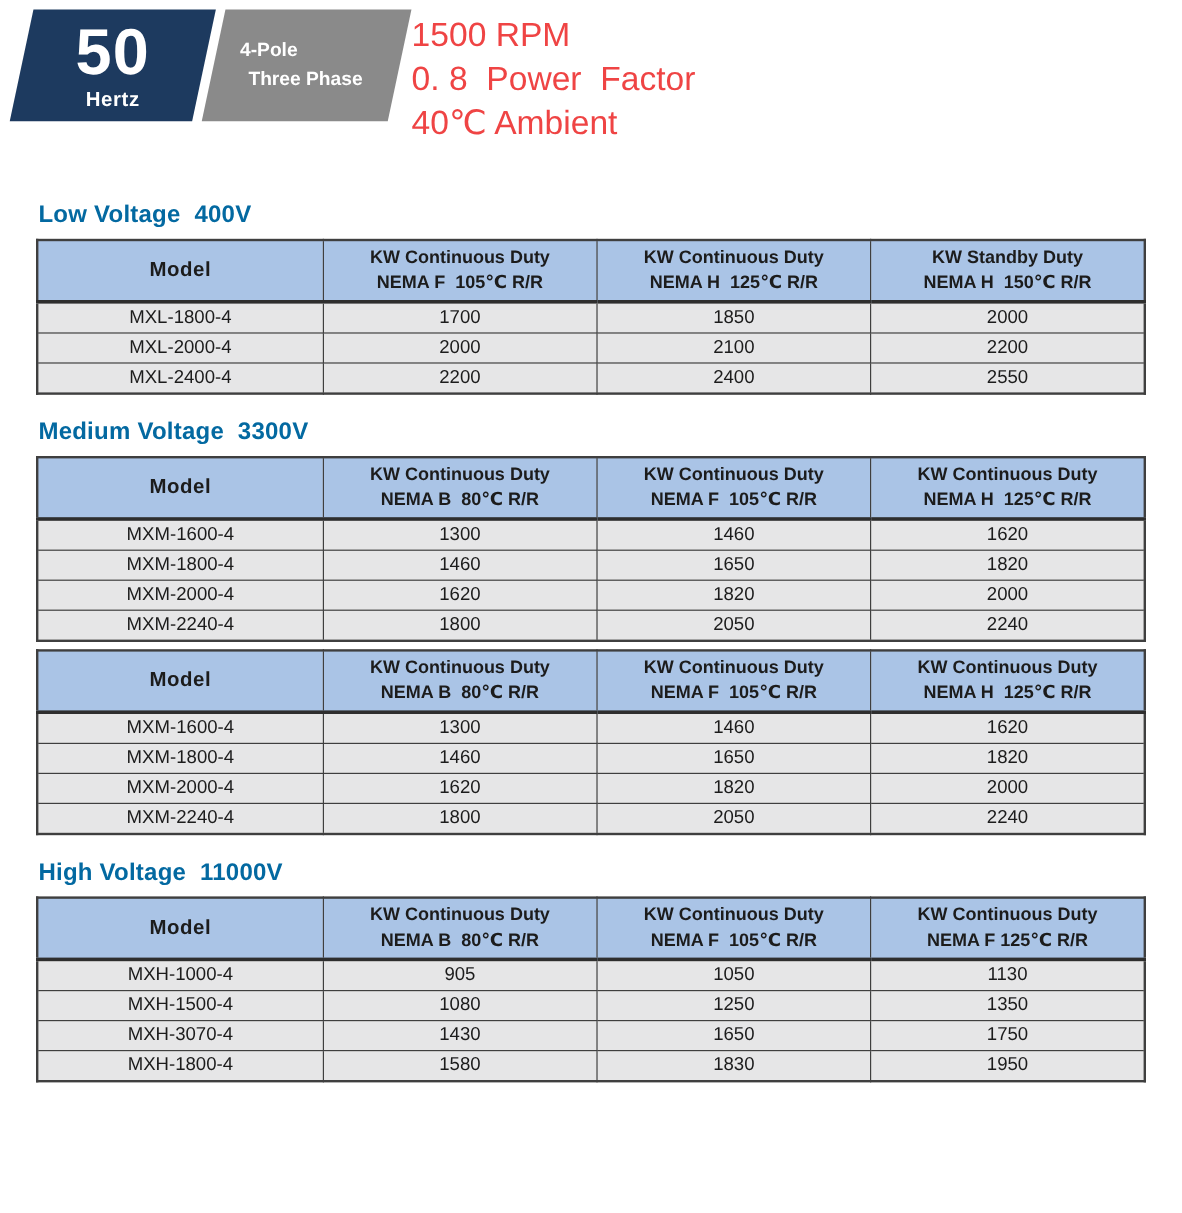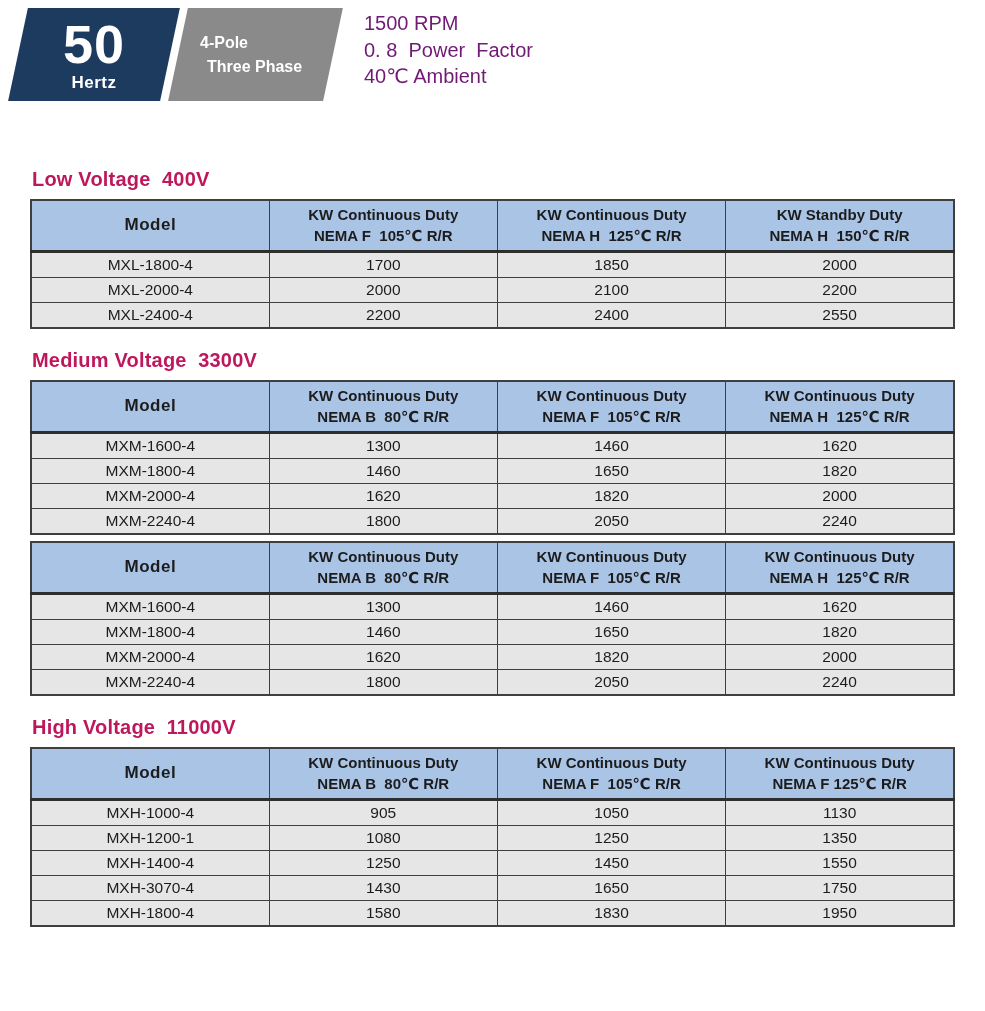--- a/index.html
+++ b/index.html
@@ -13,27 +13,27 @@
   .para{position:absolute;top:8px;height:93px;transform:skewX(-12deg);}
   .para-navy{left:18px;width:152px;background:#1d3a5f;}
   .para-gray{left:178px;width:155px;background:#8a8a8a;}
   .para-inner{transform:skewX(12deg);width:100%;height:100%;
     display:flex;flex-direction:column;align-items:center;justify-content:center;color:#fff;}
   .freq-num{font-size:54px;font-weight:bold;line-height:1;letter-spacing:1px;}
   .freq-unit{font-size:17px;font-weight:bold;margin-top:2px;letter-spacing:.5px;}
   .pole-inner{align-items:flex-start;padding-left:22px;box-sizing:border-box;justify-content:center;}
   .pole-line{font-size:16px;font-weight:bold;line-height:1.45;white-space:pre;}
   .pole-line2{padding-left:7px;}
-  .specs{position:absolute;left:364px;top:10px;color:#701a75;font-size:20px;line-height:1.33;}
+  .specs{position:absolute;left:343px;top:10px;color:#ef4444;font-size:28px;line-height:1.33;}
   .spec-line{white-space:pre;}
   
   .tables-area{padding:0 30px;}
   .section{margin-bottom:6px;}
   .section-title{
-    font-size:20px;font-weight:bold;color:#be185d;margin:20px 0 8px 2px;
+    font-size:20px;font-weight:bold;color:#0369a1;margin:20px 0 8px 2px;
     white-space:pre;letter-spacing:.2px;
   }
   .section:first-child .section-title{margin-top:40px;}
   table.spec-table{
     width:100%;border-collapse:collapse;table-layout:fixed;
     border:2px solid #3f3f3f;
   }
   .spec-table th,.spec-table td{
     border:1px solid #3f3f3f;text-align:center;vertical-align:middle;color:#1c1c1c;
   }
@@ -263,30 +263,24 @@
           </tr>
         </thead>
         <tbody>
           <tr>
             <td>MXH-1000-4</td>
             <td>905</td>
             <td>1050</td>
             <td>1130</td>
           </tr>
           <tr>
-            <td>MXH-1200-1</td>
+            <td>MXH-1500-4</td>
             <td>1080</td>
             <td>1250</td>
             <td>1350</td>
-          </tr>
-          <tr>
-            <td>MXH-1400-4</td>
-            <td>1250</td>
-            <td>1450</td>
-            <td>1550</td>
           </tr>
           <tr>
             <td>MXH-3070-4</td>
             <td>1430</td>
             <td>1650</td>
             <td>1750</td>
           </tr>
           <tr>
             <td>MXH-1800-4</td>
             <td>1580</td>

